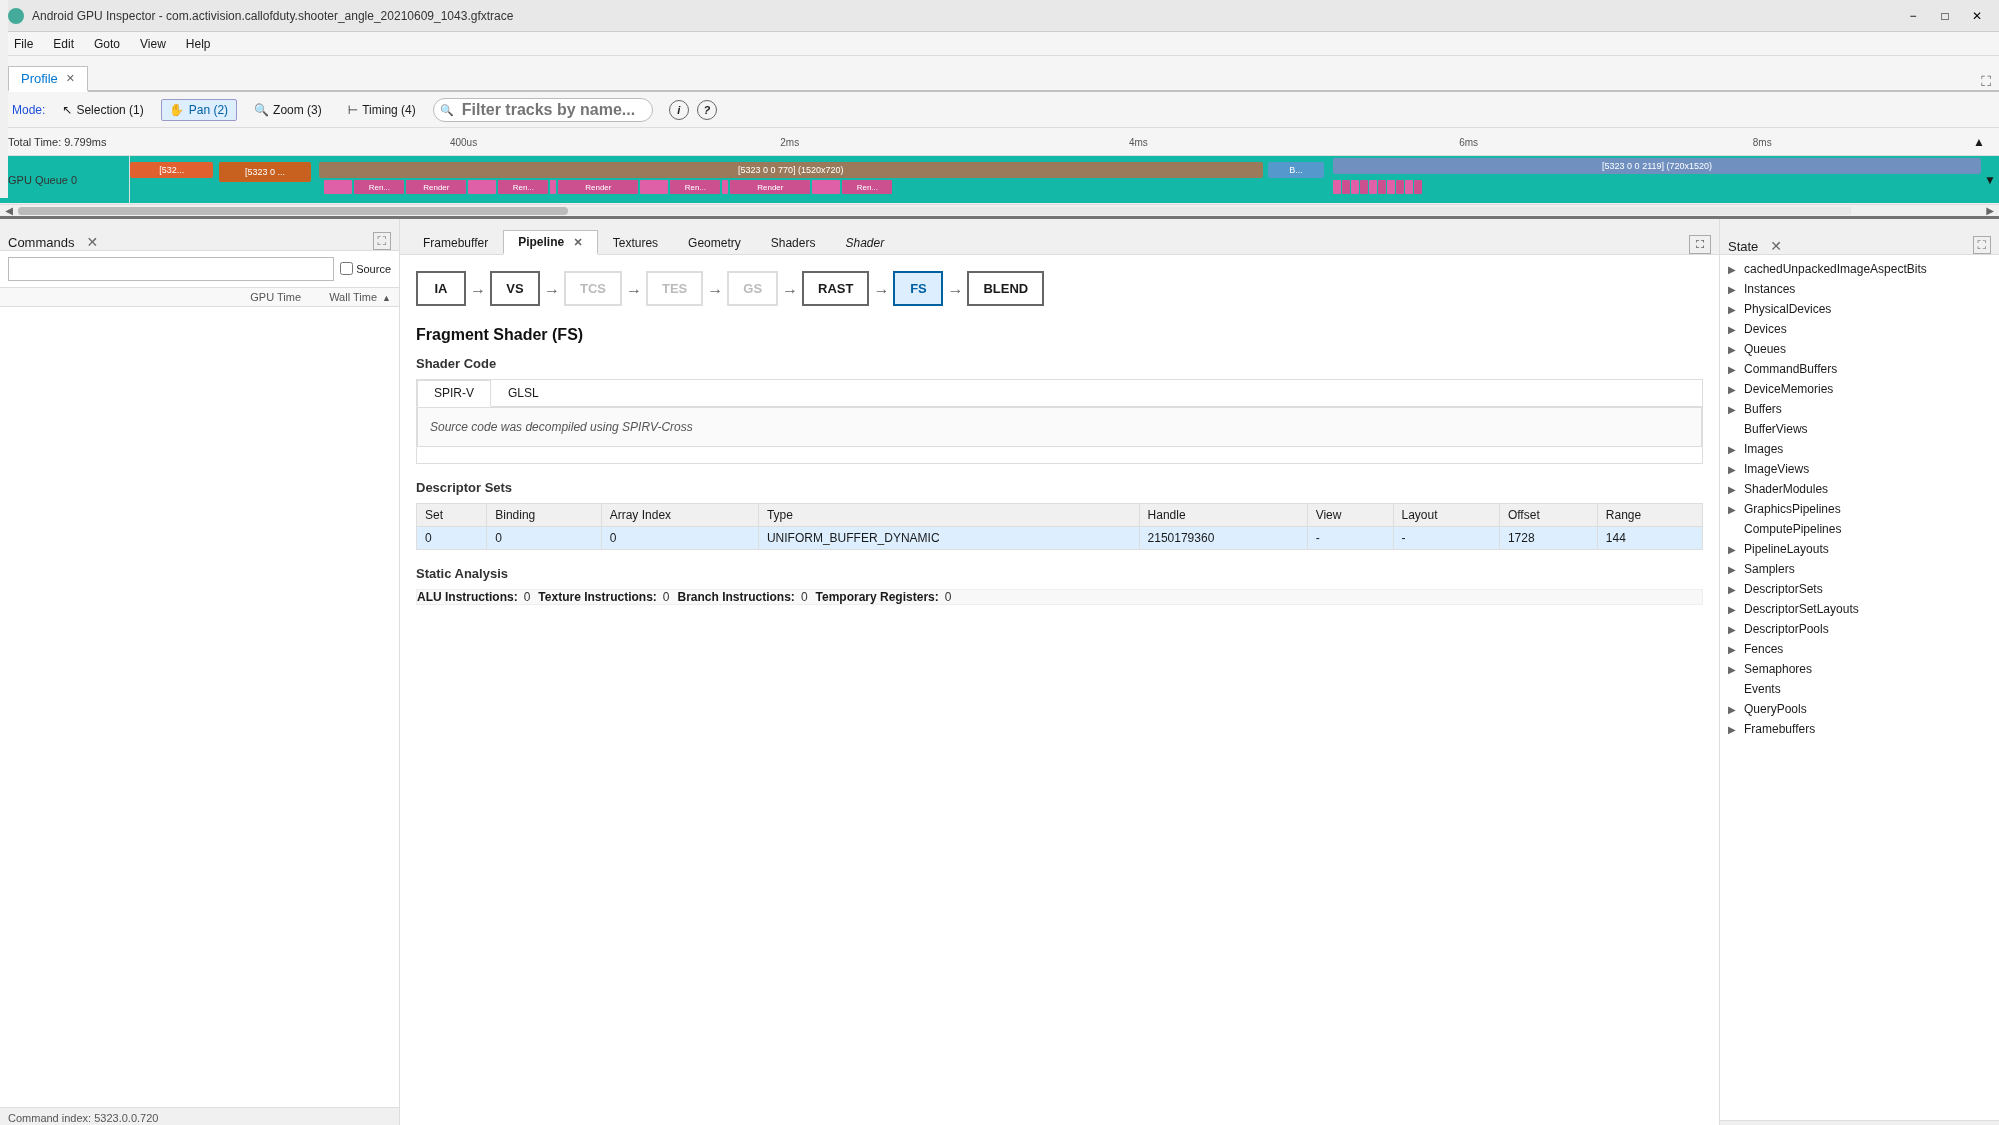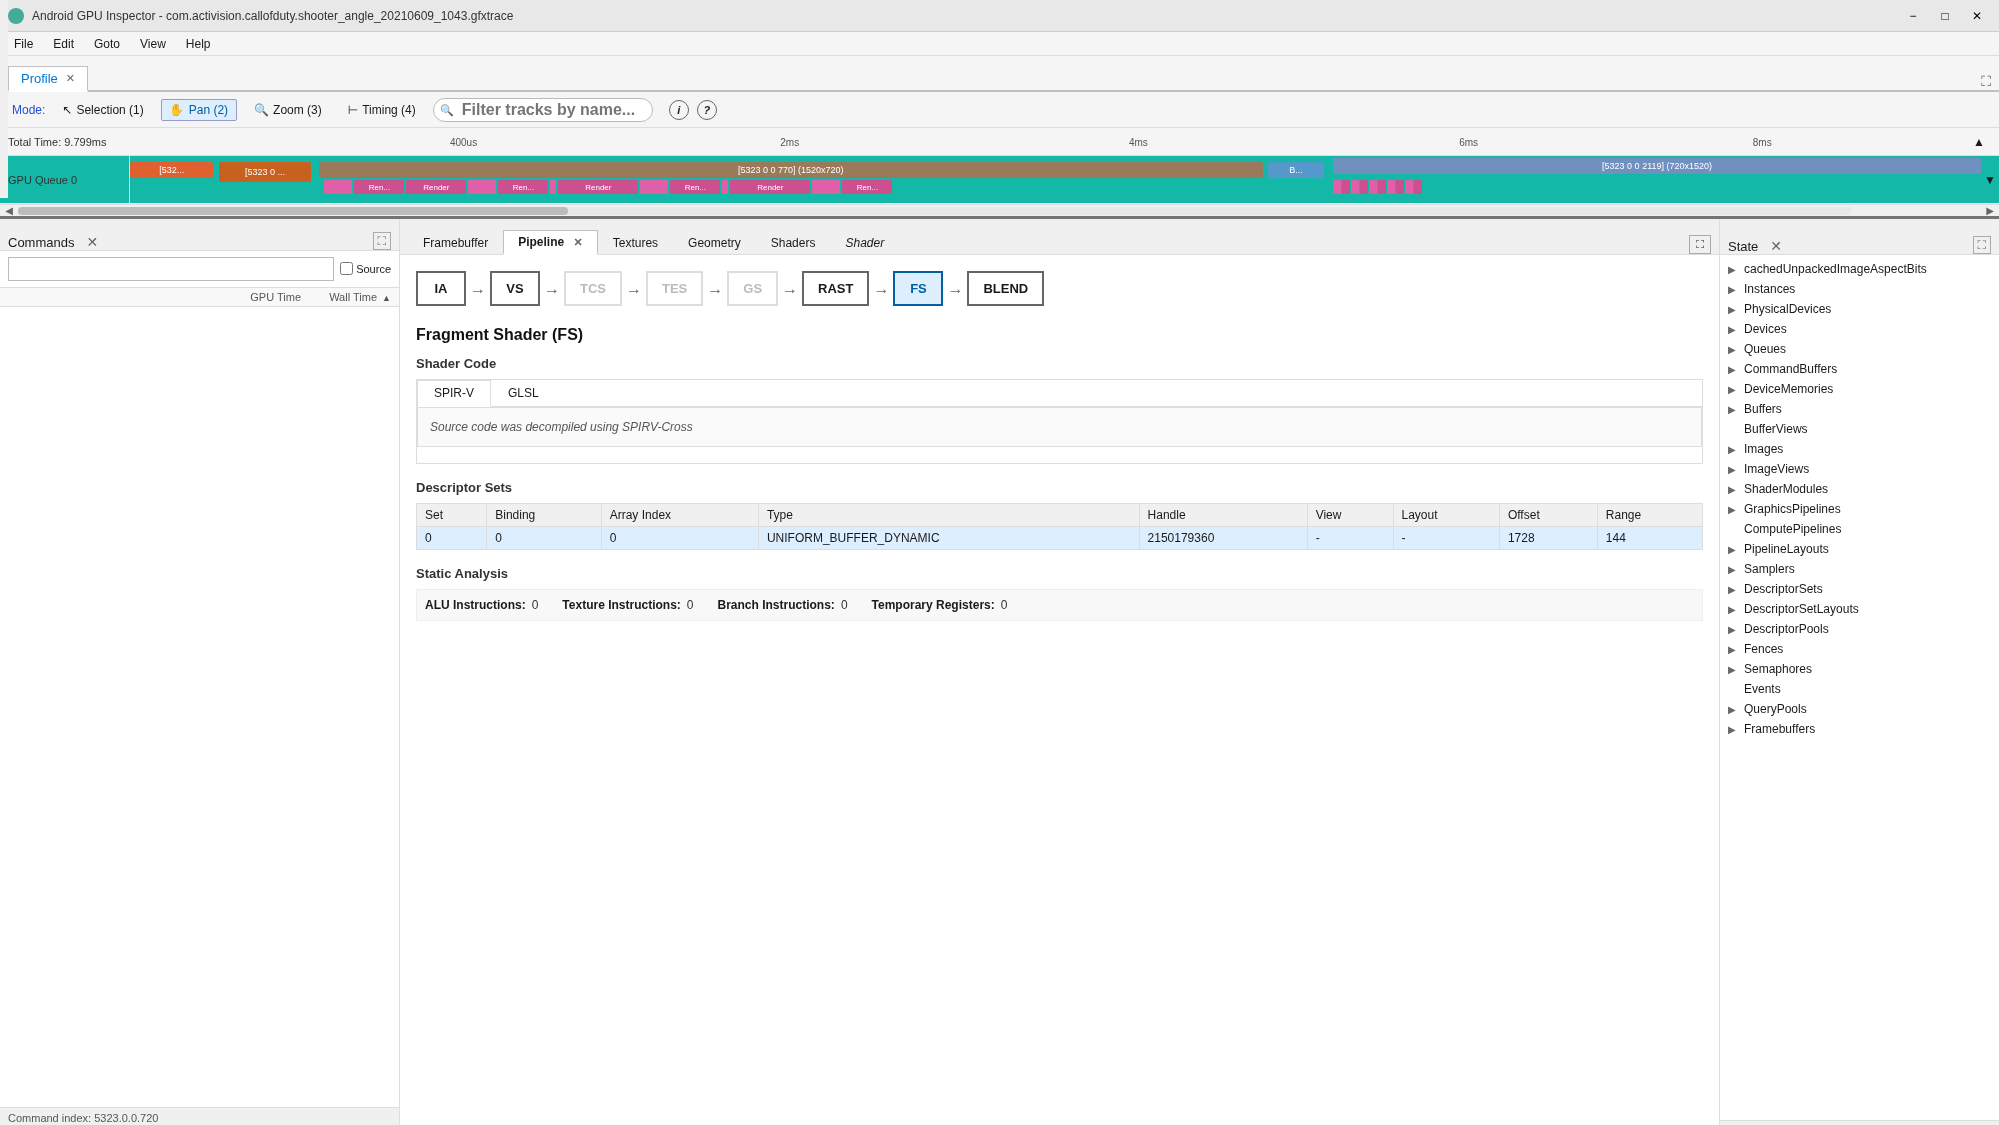--- a/index.html
+++ b/index.html
@@ -95,21 +95,21 @@
     .code-tab.active { border: 1px solid #ddd; border-bottom: 1px solid white; margin-bottom: -1px; background: white; }
     .code-area { border: 1px solid #ddd; padding: 12px; font-size: 12px; color: #555; font-style: italic; margin-bottom: 16px; background: #fafafa; }
     
     
     .desc-table { width: 100%; border-collapse: collapse; font-size: 12px; margin-bottom: 16px; }
     .desc-table th { background: #f0f0f0; padding: 4px 8px; text-align: left; border: 1px solid #ddd; font-weight: 500; }
     .desc-table td { padding: 4px 8px; border: 1px solid #ddd; }
     .desc-table tr.selected td { background: #ddeeff; }
     
     
-    .static-analysis { display: flex; align-items: center; gap: 24px; flex-wrap: wrap; font-size: 12px; padding: 8px; background: #f8f8f8; border: 1px solid #eee; }
+    .static-analysis { display: flex; align-items: center; gap: 8px; flex-wrap: wrap; font-size: 12px; padding: 0; background: #f8f8f8; border: 1px solid #eee; }
     .stat-item { display: flex; align-items: center; gap: 6px; }
     .stat-label { font-weight: bold; }
     .stat-value { color: #333; }
     
     
     .state-panel { width: 280px; border-left: 1px solid #ddd; background: white; display: flex; flex-direction: column; }
     .state-tree { flex: 1; overflow-y: auto; padding: 4px 0; }
     .tree-item { display: flex; align-items: center; padding: 3px 8px; cursor: pointer; font-size: 12px; }
     .tree-arrow { width: 16px; color: #666; font-size: 10px; }
     .tree-label { color: #1a1a1a; }

